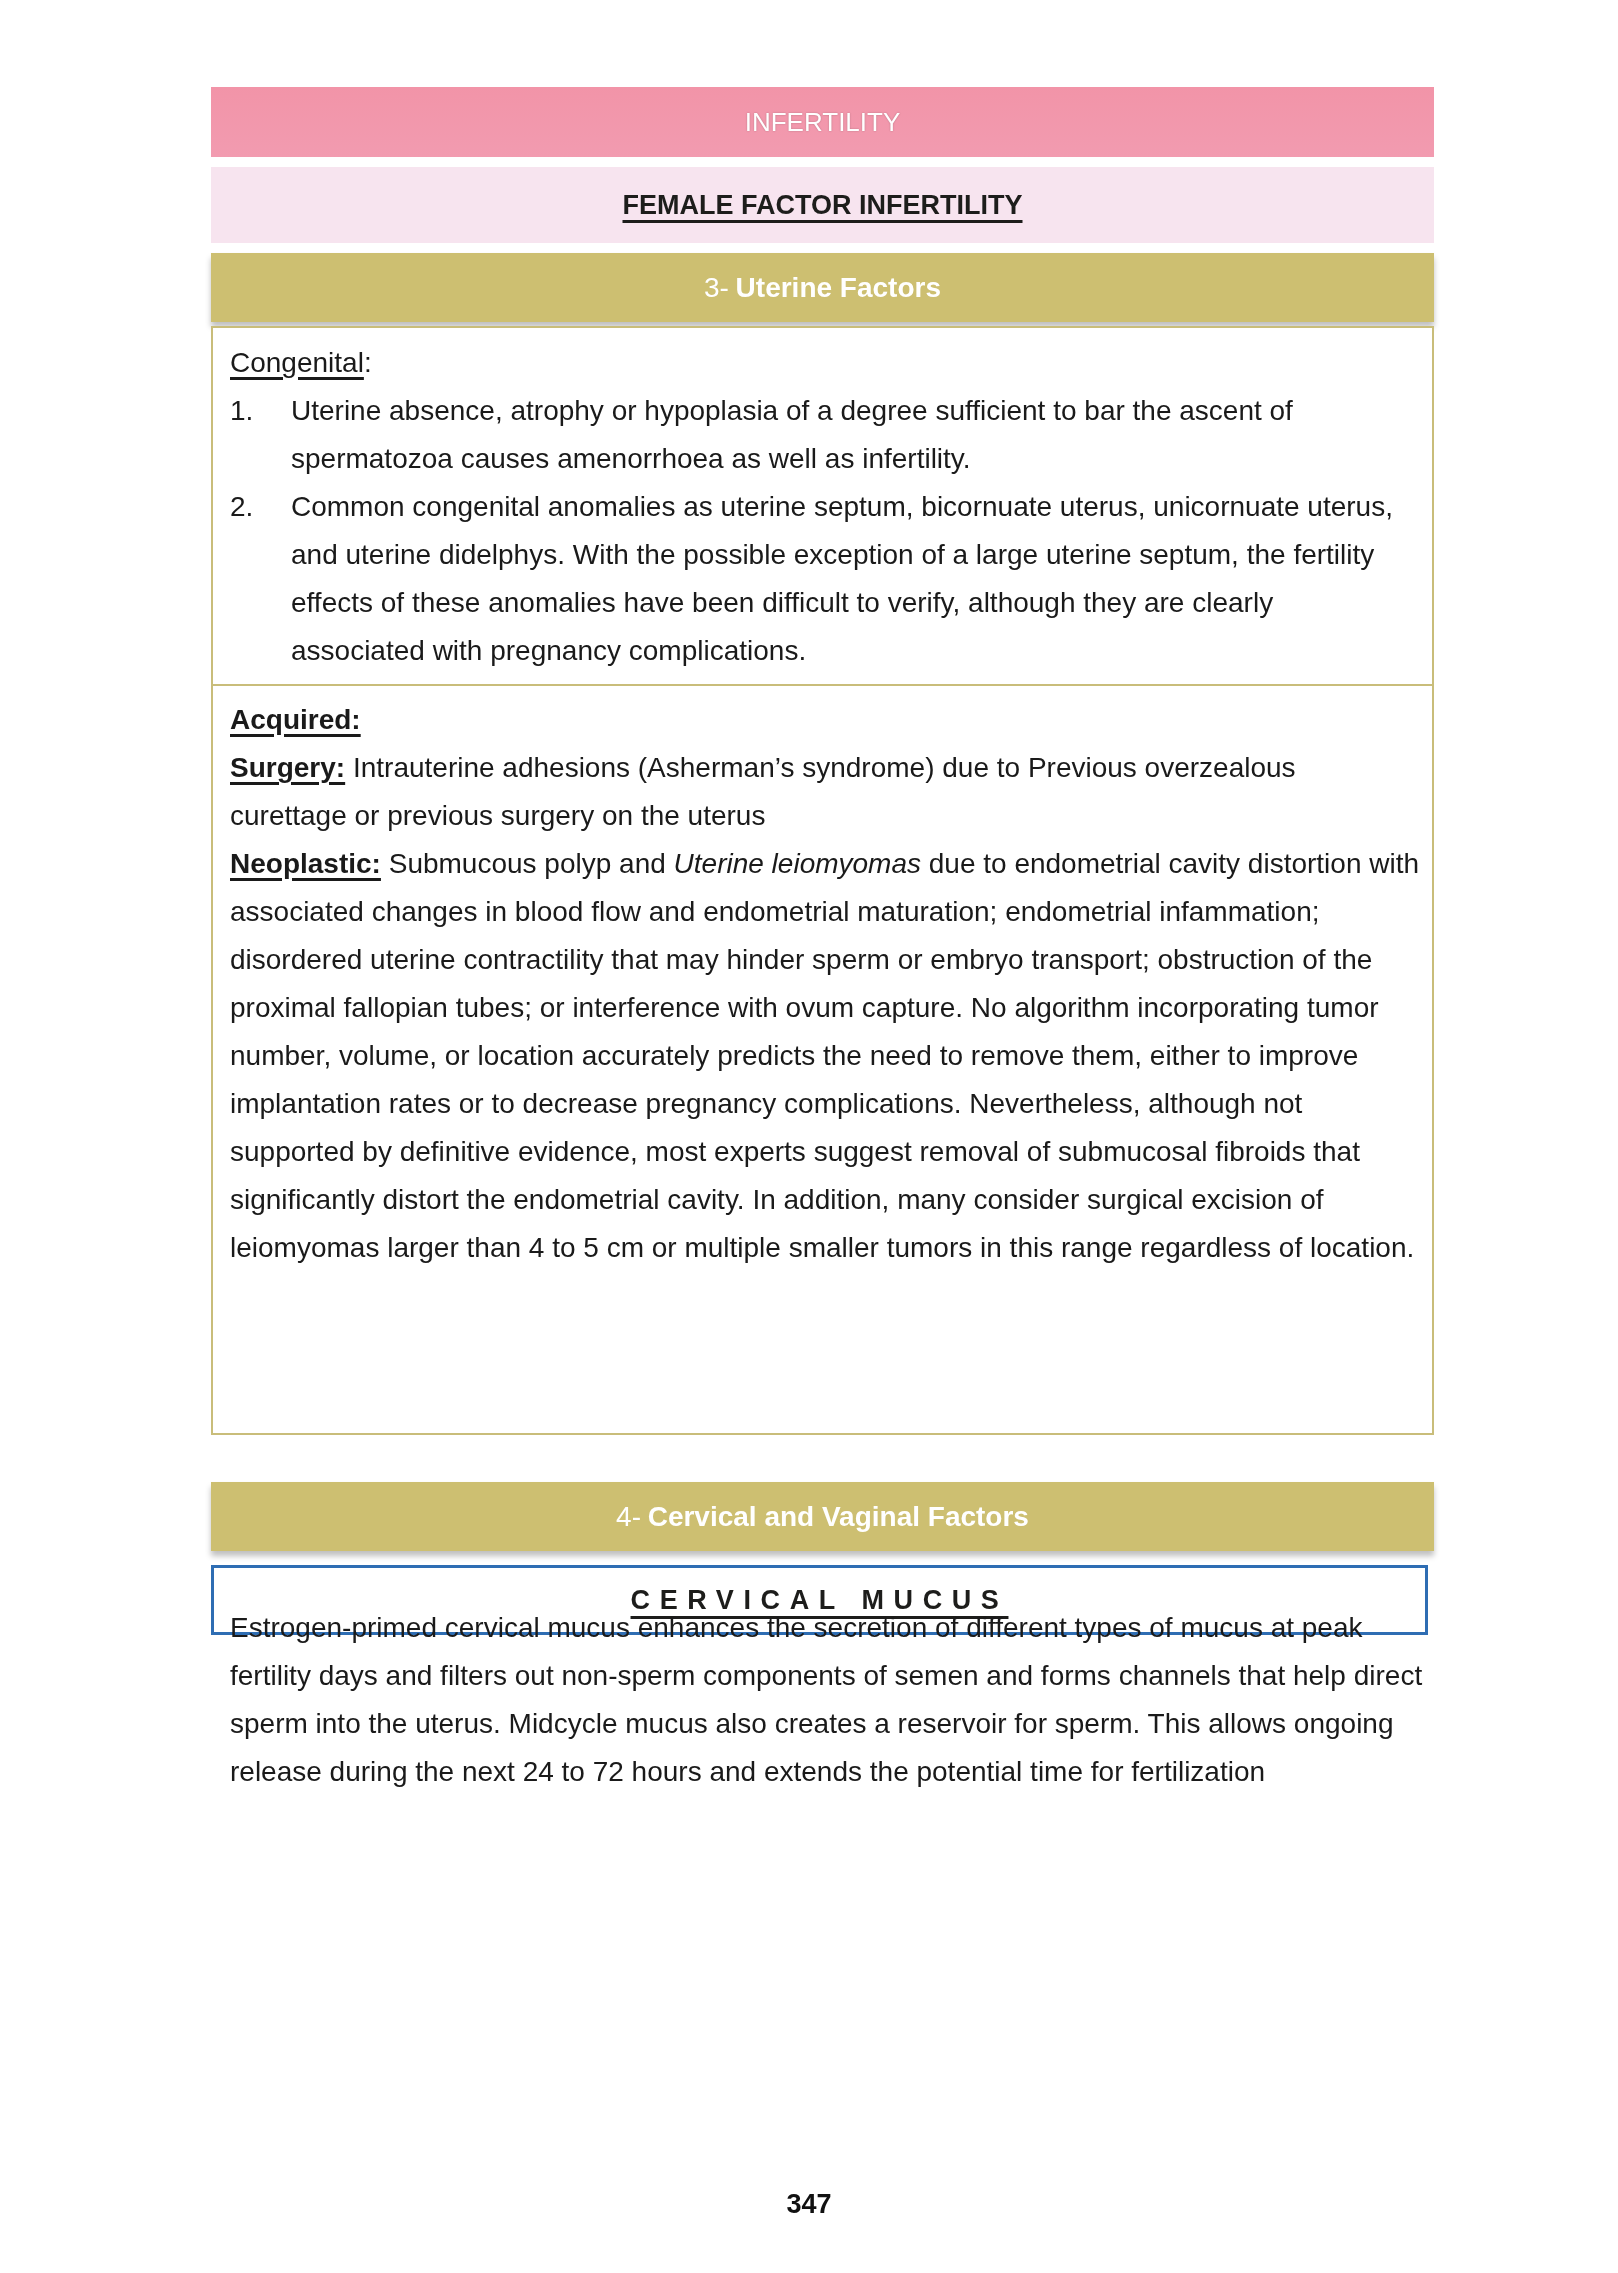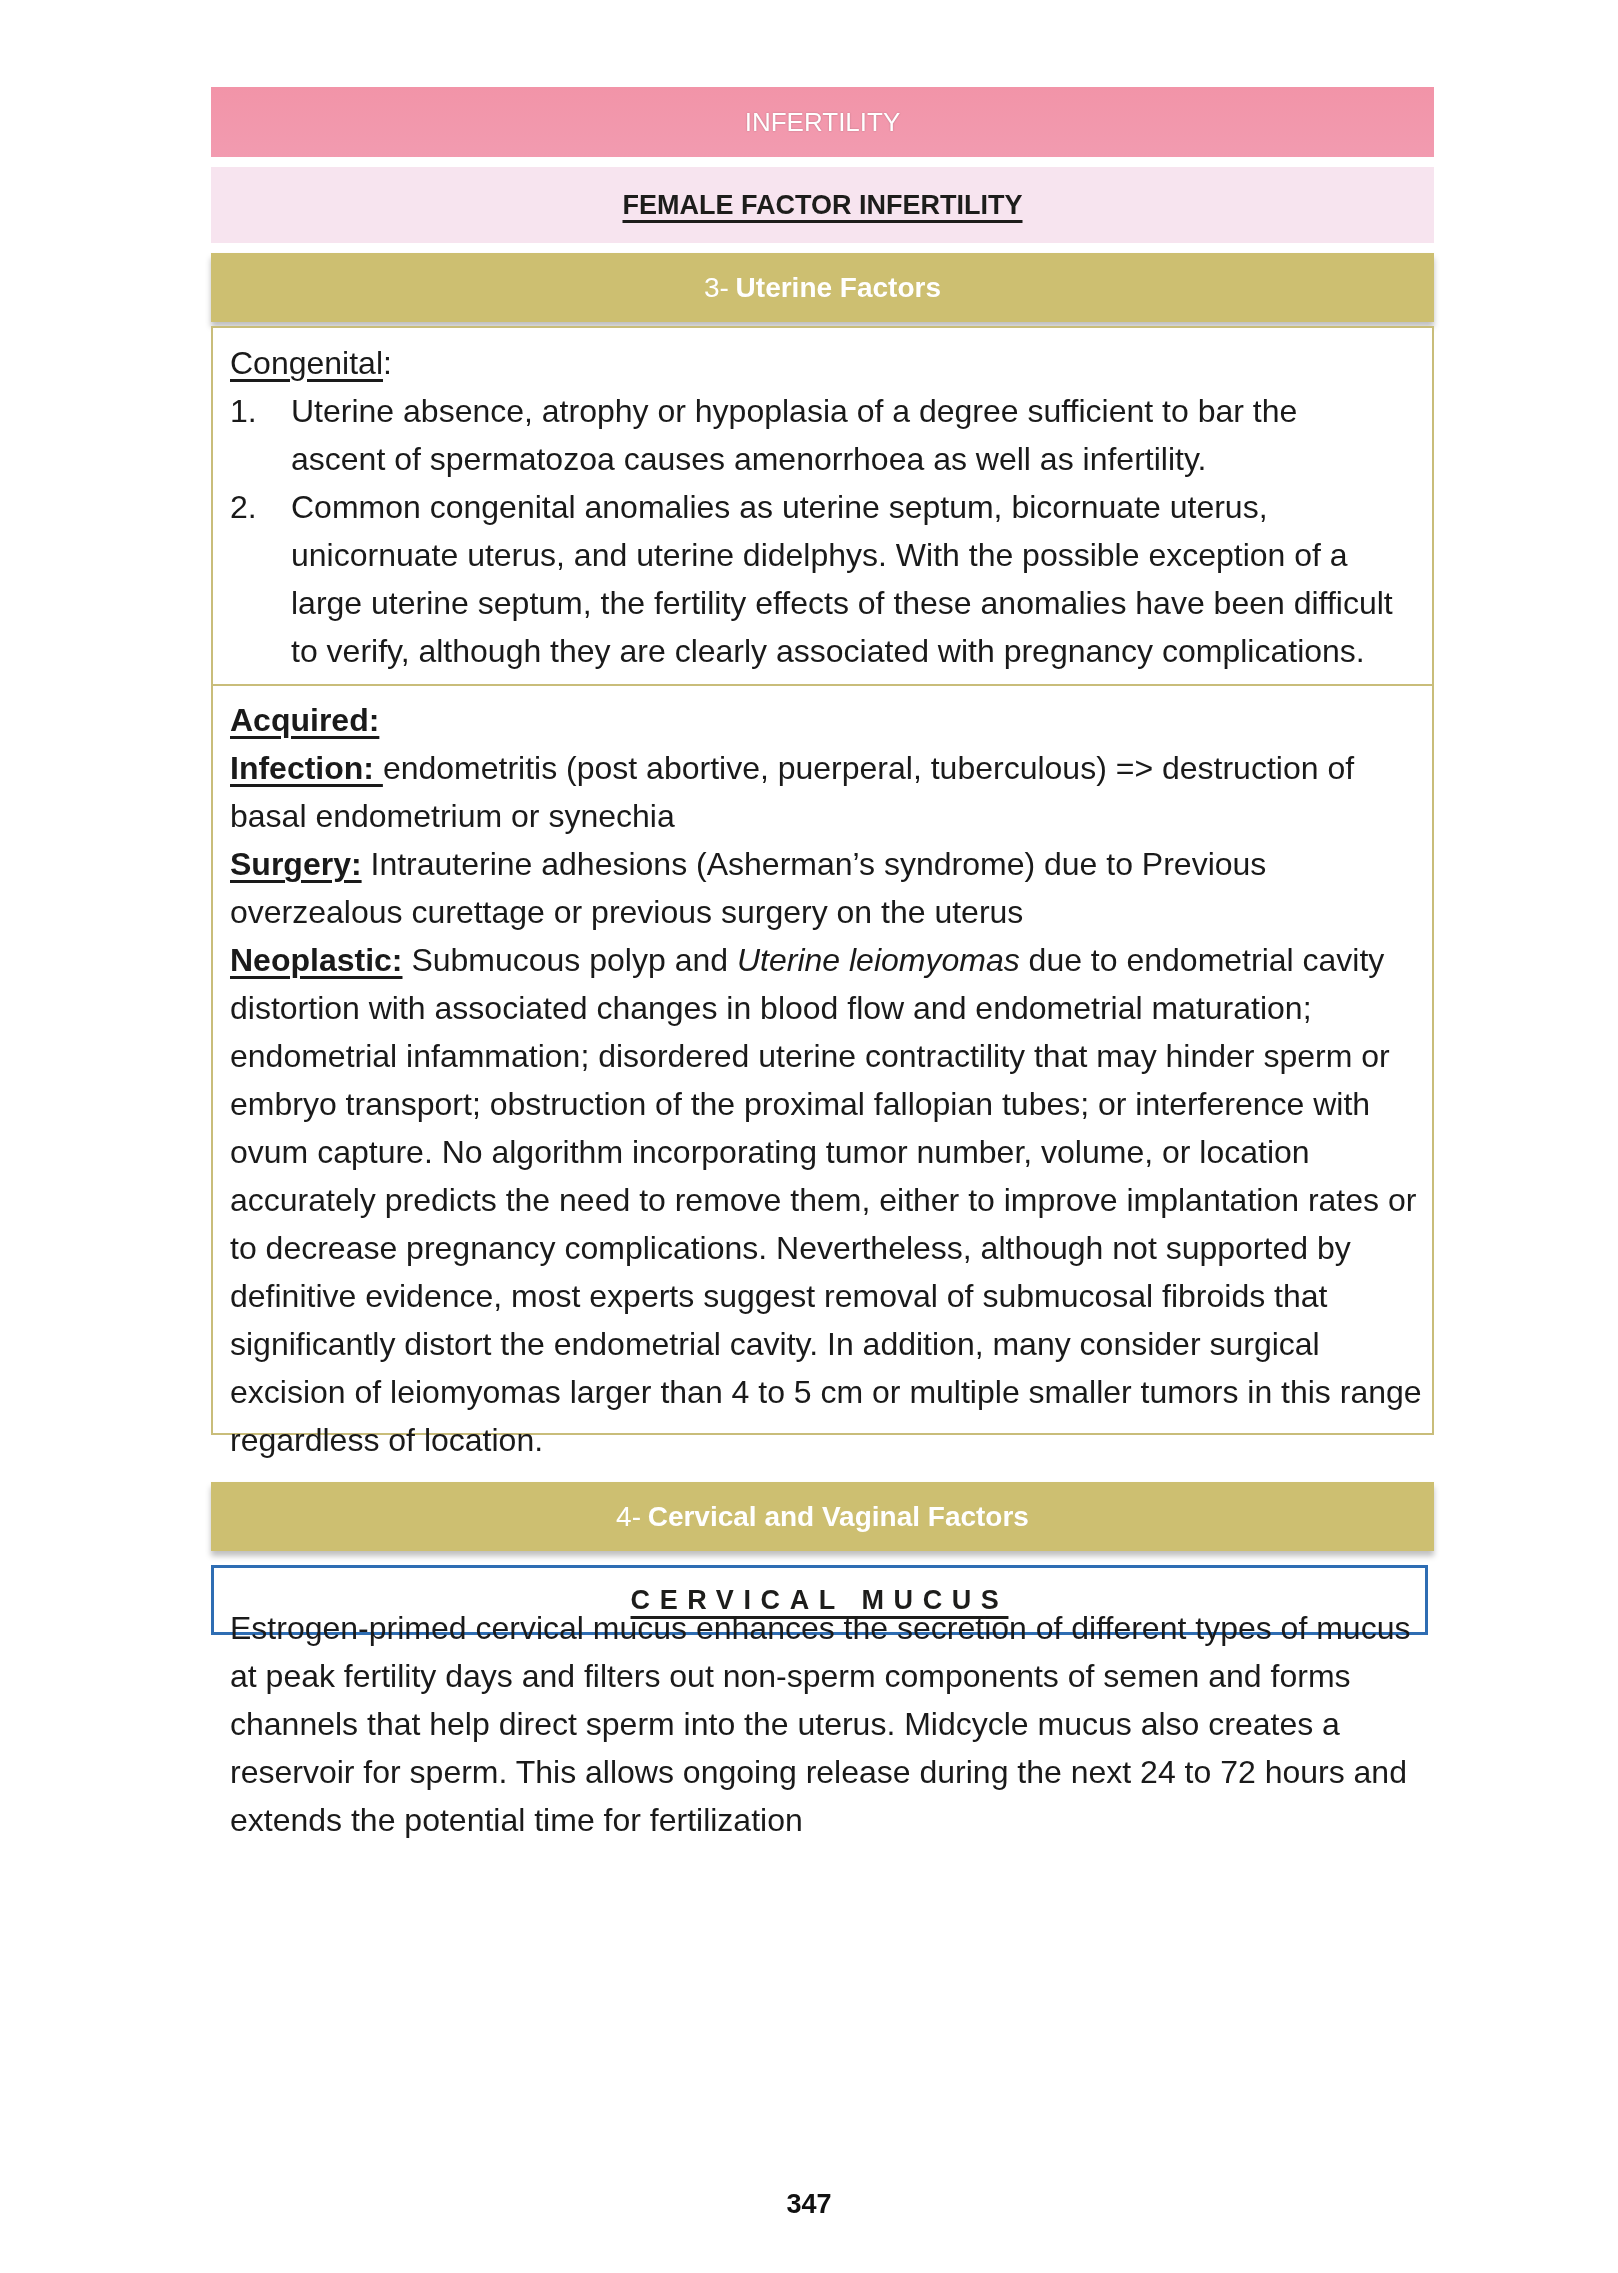--- a/index.html
+++ b/index.html
@@ -9,21 +9,21 @@
   .bar-title { top: 87px; height: 70px; background: linear-gradient(#f294a8, #f29bb0); color: #fff; font-size: 26px; letter-spacing: 0px; text-shadow: 0 0 1.9px rgba(0,0,0,0.25); }
   .bar-sub { top: 167px; height: 76px; background: #f7e4ef; color: #1d1d1b; font-size: 27px; font-weight: bold; }
   .bar-sub span { text-decoration: underline; text-decoration-thickness: 2.9px; text-underline-offset: 5.7px; }
   .bar-gold { height: 69px; background: #cdbf71; color: #fff; font-size: 28px; box-shadow: 0 4.8px 5.7px rgba(0,0,0,0.25); }
   .bar-gold b { font-weight: bold; margin-left: 6.7px; }
   .g1 { top: 253px; }
   .g2 { top: 1482px; }
   .box { position: absolute; left: 211px; width: 1223px; box-sizing: border-box; border: 2.9px solid #c9bd7a; background: #fff; }
   .box1 { top: 326px; height: 361px; border-bottom: none; }
   .box2 { top: 684px; height: 751px; }
-  .content { position: absolute; left: 230px; width: 1195px; font-size: 32px; line-height: 48px; }
+  .content { position: absolute; left: 230px; width: 1195px; font-size: 28px; line-height: 48px; }
   .h-under { font-weight: bold; text-decoration: underline; text-decoration-thickness: 2.9px; text-underline-offset: 4.8px; }
   .list { margin: 0; padding: 0; list-style: none; }
   .list li { position: relative; padding-left: 61px; }
   .list .num { position: absolute; left: 0; top: 0; }
   .blue-box { position: absolute; left: 211px; top: 1565px; width: 1217px; height: 70px; box-sizing: border-box; border: 3.8px solid #2e6db3; display: flex; align-items: center; justify-content: center; }
   .blue-box span { font-size: 27px; font-weight: bold; letter-spacing: 9.6px; text-decoration: underline; text-decoration-thickness: 2.9px; text-underline-offset: 6.7px; color: #1d1d1b; text-align: right; }
   .page-num { position: absolute; left: 0; width: 1618px; top: 2189px; text-align: center; font-size: 27px; font-weight: bold; color: #111; }
 </style>
 </head>
 <body>
@@ -56,23 +56,20 @@
       <li style="padding-right:19px;">
         <span class="num">2.</span>
         <span>Common congenital anomalies as uterine septum, bicornuate uterus, unicornuate uterus, and uterine didelphys. With the possible exception of a large uterine septum, the fertility effects of these anomalies have been difficult to verify, although they are clearly associated with pregnancy complications.</span>
       </li>
     </ul>
   </div>
 
   <div class="content" style="top:696px;">
     <div class="h-under" style="display:inline-block;">Acquired:</div>
     <div style="padding-right:57px;">
-      <span class="h-under" style="white-space:pre;">Infection: </span><span>endometritis (post abortive, puerperal, tuberculous) =&gt; destruction of basal endometrium or synechia</span>
-    </div>
-    <div style="padding-right:57px;">
       <span class="h-under">Surgery:</span><span> Intrauterine adhesions (Asherman’s syndrome) due to Previous overzealous curettage or previous surgery on the uterus</span>
     </div>
     <div>
       <span class="h-under">Neoplastic:</span><span> Submucous polyp and </span><i>Uterine leiomyomas</i><span> due to endometrial cavity distortion with associated changes in blood flow and endometrial maturation; endometrial infammation; disordered uterine contractility that may hinder sperm or embryo transport; obstruction of the proximal fallopian tubes; or interference with ovum capture. No algorithm incorporating tumor number, volume, or location accurately predicts the need to remove them, either to improve implantation rates or to decrease pregnancy complications. Nevertheless, although not supported by definitive evidence, most experts suggest removal of submucosal fibroids that significantly distort the endometrial cavity. In addition, many consider surgical excision of leiomyomas larger than 4 to 5 cm or multiple smaller tumors in this range regardless of location.</span>
     </div>
   </div>
 
   <div class="bar bar-gold g2">
     <span>4-</span>
     <b>Cervical and Vaginal Factors</b>

